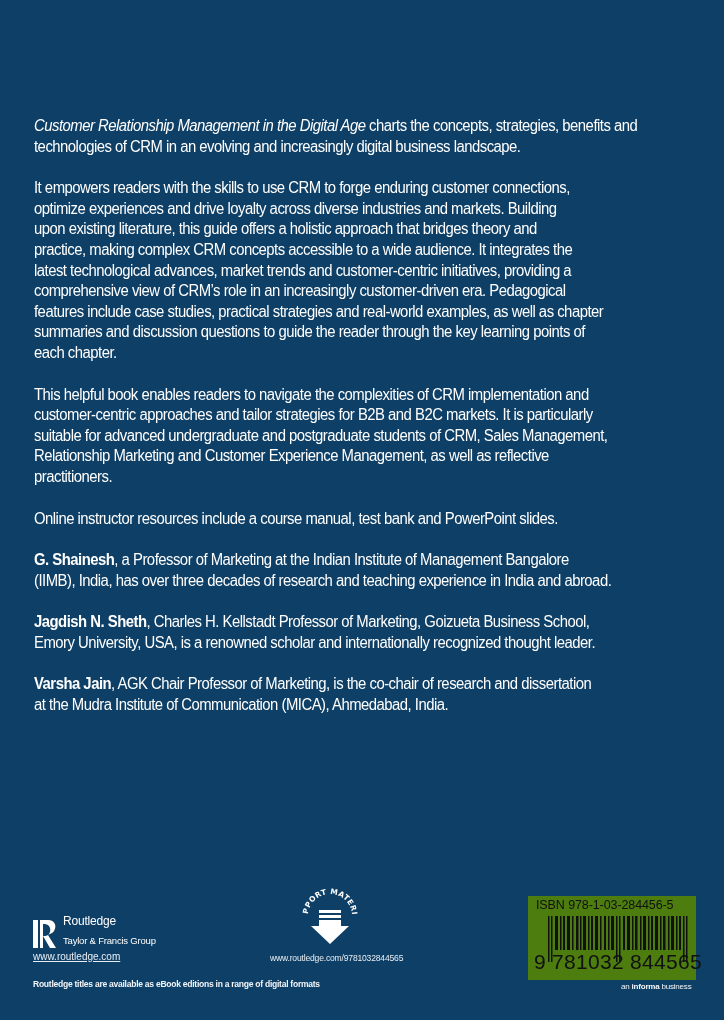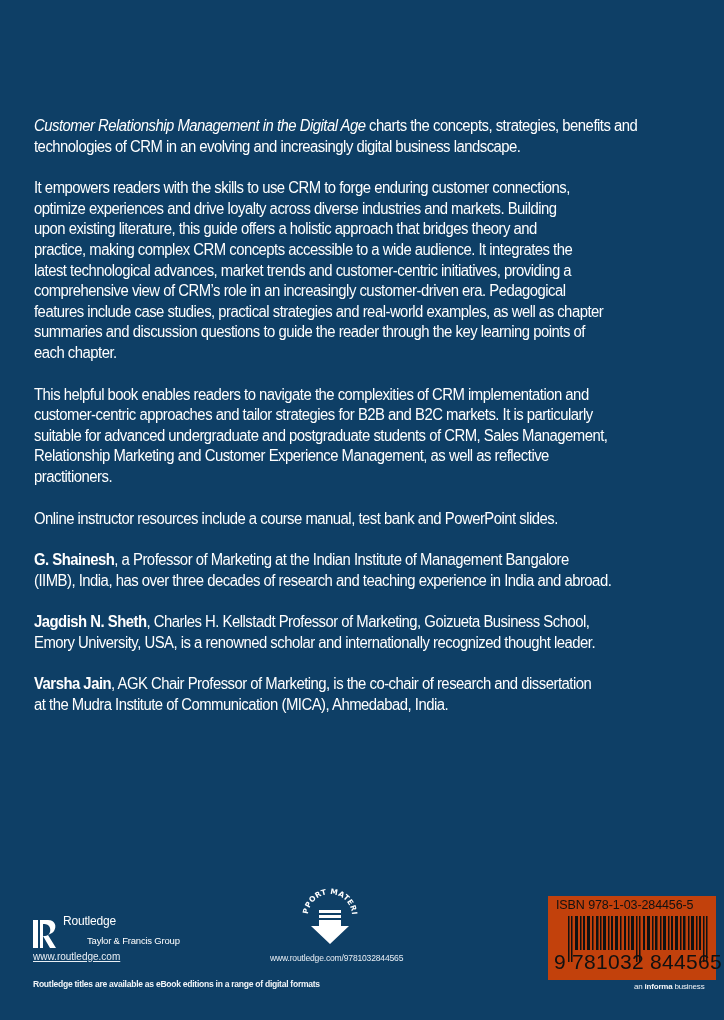--- a/index.html
+++ b/index.html
@@ -18,46 +18,46 @@
       width: 740px;
     }
     .blurb p { margin: 0 0 21px 0; }
     .line { display: block; white-space: nowrap; }
     .it { font-style: italic; }
     .b { font-weight: bold; }
 
     .publisher { position: absolute; left: 33px; top: 918px; width: 160px; }
     .pub-mark { position: absolute; left: 0; top: 0; width: 26px; height: 32px; }
     .pub-name { position: absolute; left: 30px; top: -4px; font-size: 12px; letter-spacing: -0.2px; white-space: nowrap; }
-    .pub-group { position: absolute; left: 30px; top: 17px; font-size: 9.5px; letter-spacing: -0.2px; white-space: nowrap; margin-left: 24px; }
+    .pub-group { position: absolute; left: 30px; top: 17px; font-size: 9.5px; letter-spacing: -0.2px; white-space: nowrap; }
     .pub-url { position: absolute; left: 0; top: 33px; font-size: 10px; white-space: nowrap; color: #e8eef4; text-decoration: underline; }
     .ebook-note {
       position: absolute; left: 33px; top: 978px; font-size: 9.5px; font-weight: bold;
       letter-spacing: -0.3px; white-space: nowrap; color: #f2f5f8;
       transform: scaleX(0.9); transform-origin: left top;
     }
 
     .support { position: absolute; left: 300px; top: 888px; width: 60px; height: 60px; }
     .support-url {
       position: absolute; left: 270px; top: 952px; font-size: 9.5px; white-space: nowrap; color: #e8eef4;
       transform: scaleX(0.9); transform-origin: left top; letter-spacing: -0.2px;
     }
 
     .barcode-box {
-      position: absolute; left: 548px; top: 896px; width: 168px; height: 84px; background: #c2410c;
+      position: absolute; left: 528px; top: 896px; width: 168px; height: 84px; background: #4d7c0f;
     }
     .isbn-label {
       position: absolute; left: 8px; top: 2px; font-size: 12.5px; color: #111; white-space: nowrap; letter-spacing: -0.1px;
     }
     .bars { position: absolute; left: 20px; top: 20px; width: 140px; height: 46px; }
     .barcode-digits {
       position: absolute; left: 6px; top: 54px; font-size: 21px; color: #111; white-space: nowrap;
       background: transparent; letter-spacing: 0.3px;
     }
-    .informa { position: absolute; left: 634px; top: 982px; font-size: 8px; white-space: nowrap; color: #f2f5f8; letter-spacing: -0.2px; text-align: center; }
+    .informa { position: absolute; left: 621px; top: 982px; font-size: 8px; white-space: nowrap; color: #f2f5f8; letter-spacing: -0.2px; text-align: center; }
     .informa b { font-weight: bold; }
   </style>
 </head>
 <body>
 
 <div class="blurb">
   <p>
     <span class="line"><span class="it">Customer Relationship Management in the Digital Age</span><span> charts the concepts, strategies, benefits and</span></span>
     <span class="line">technologies of CRM in an evolving and increasingly digital business landscape.</span>
   </p>

